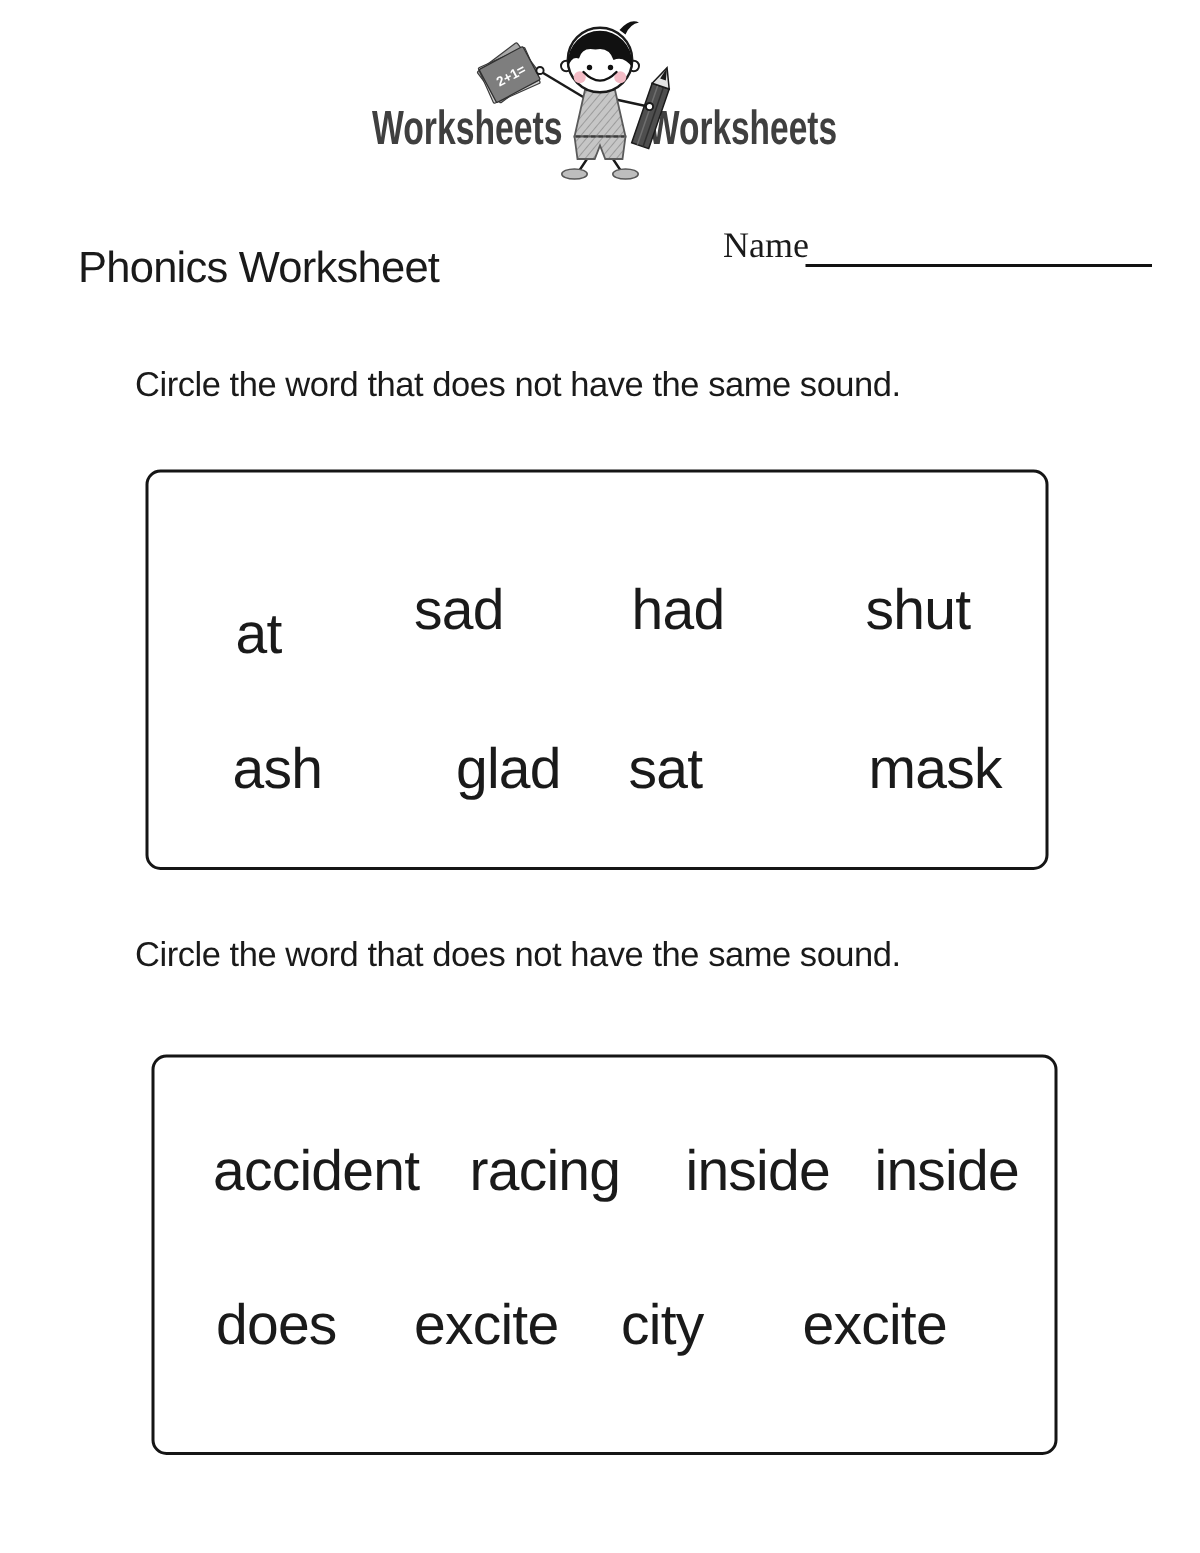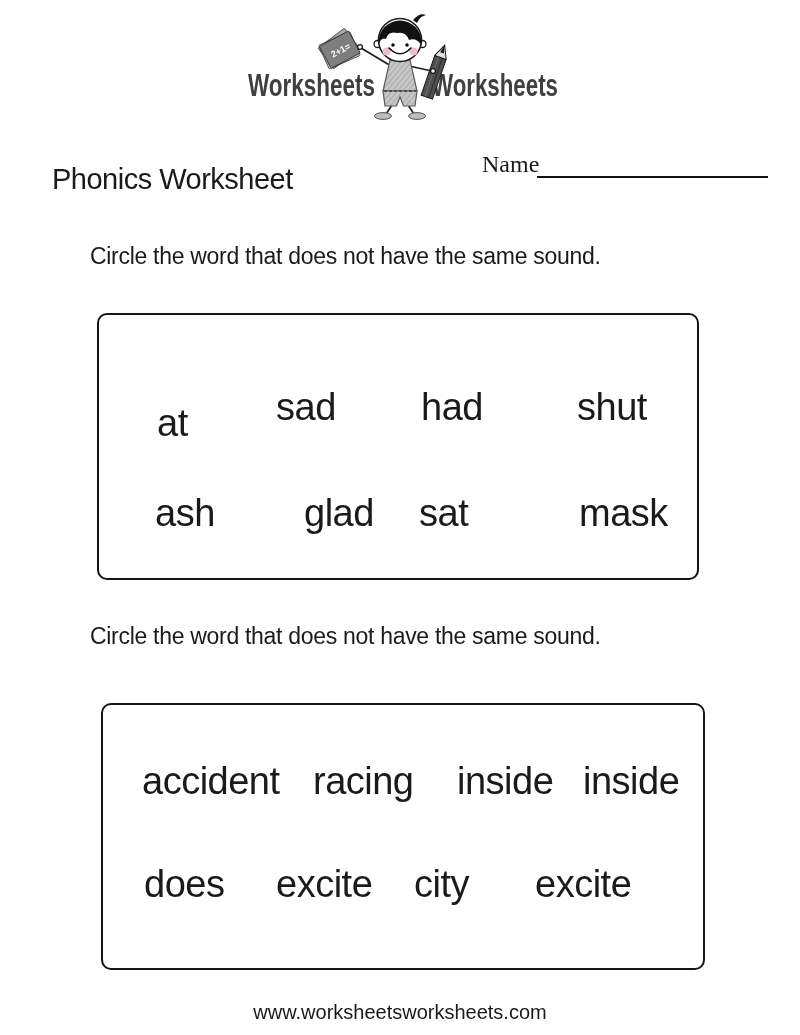--- a/index.html
+++ b/index.html
@@ -103,14 +103,13 @@
   <div class="box box2"></div>
   <span class="w" style="left:142px;top:762px">accident</span>
   <span class="w" style="left:313px;top:762px">racing</span>
   <span class="w" style="left:457px;top:762px">inside</span>
   <span class="w" style="left:583px;top:762px">inside</span>
   <span class="w" style="left:144px;top:865px">does</span>
   <span class="w" style="left:276px;top:865px">excite</span>
   <span class="w" style="left:414px;top:865px">city</span>
   <span class="w" style="left:535px;top:865px">excite</span>
 
-  <div class="footer">www.worksheetsworksheets.com</div>
 </div>
 
 </body></html>

